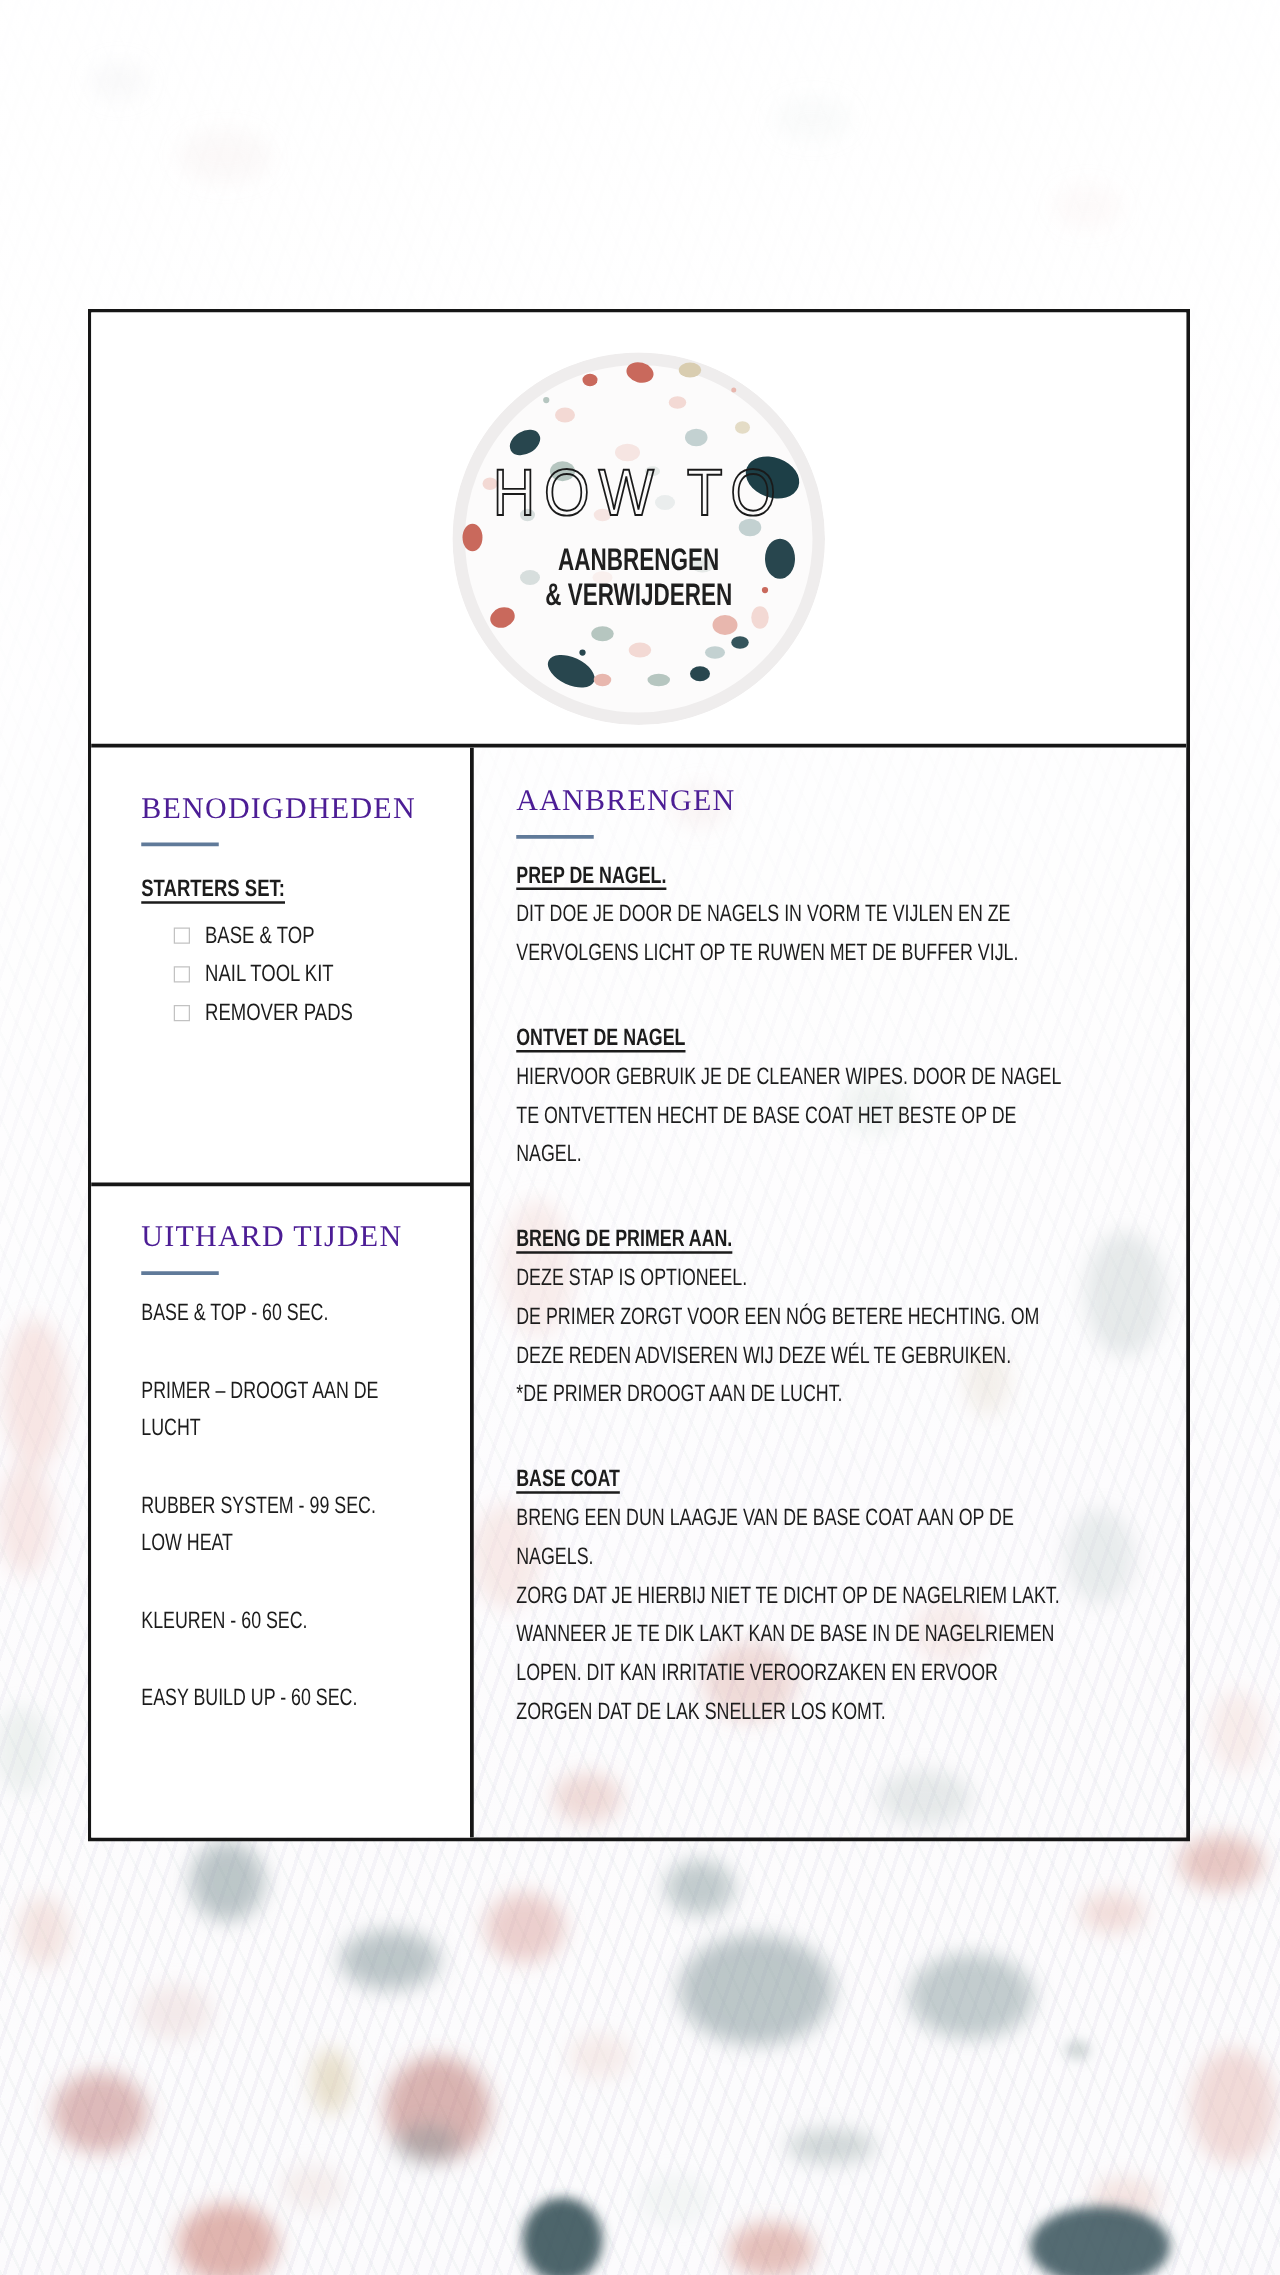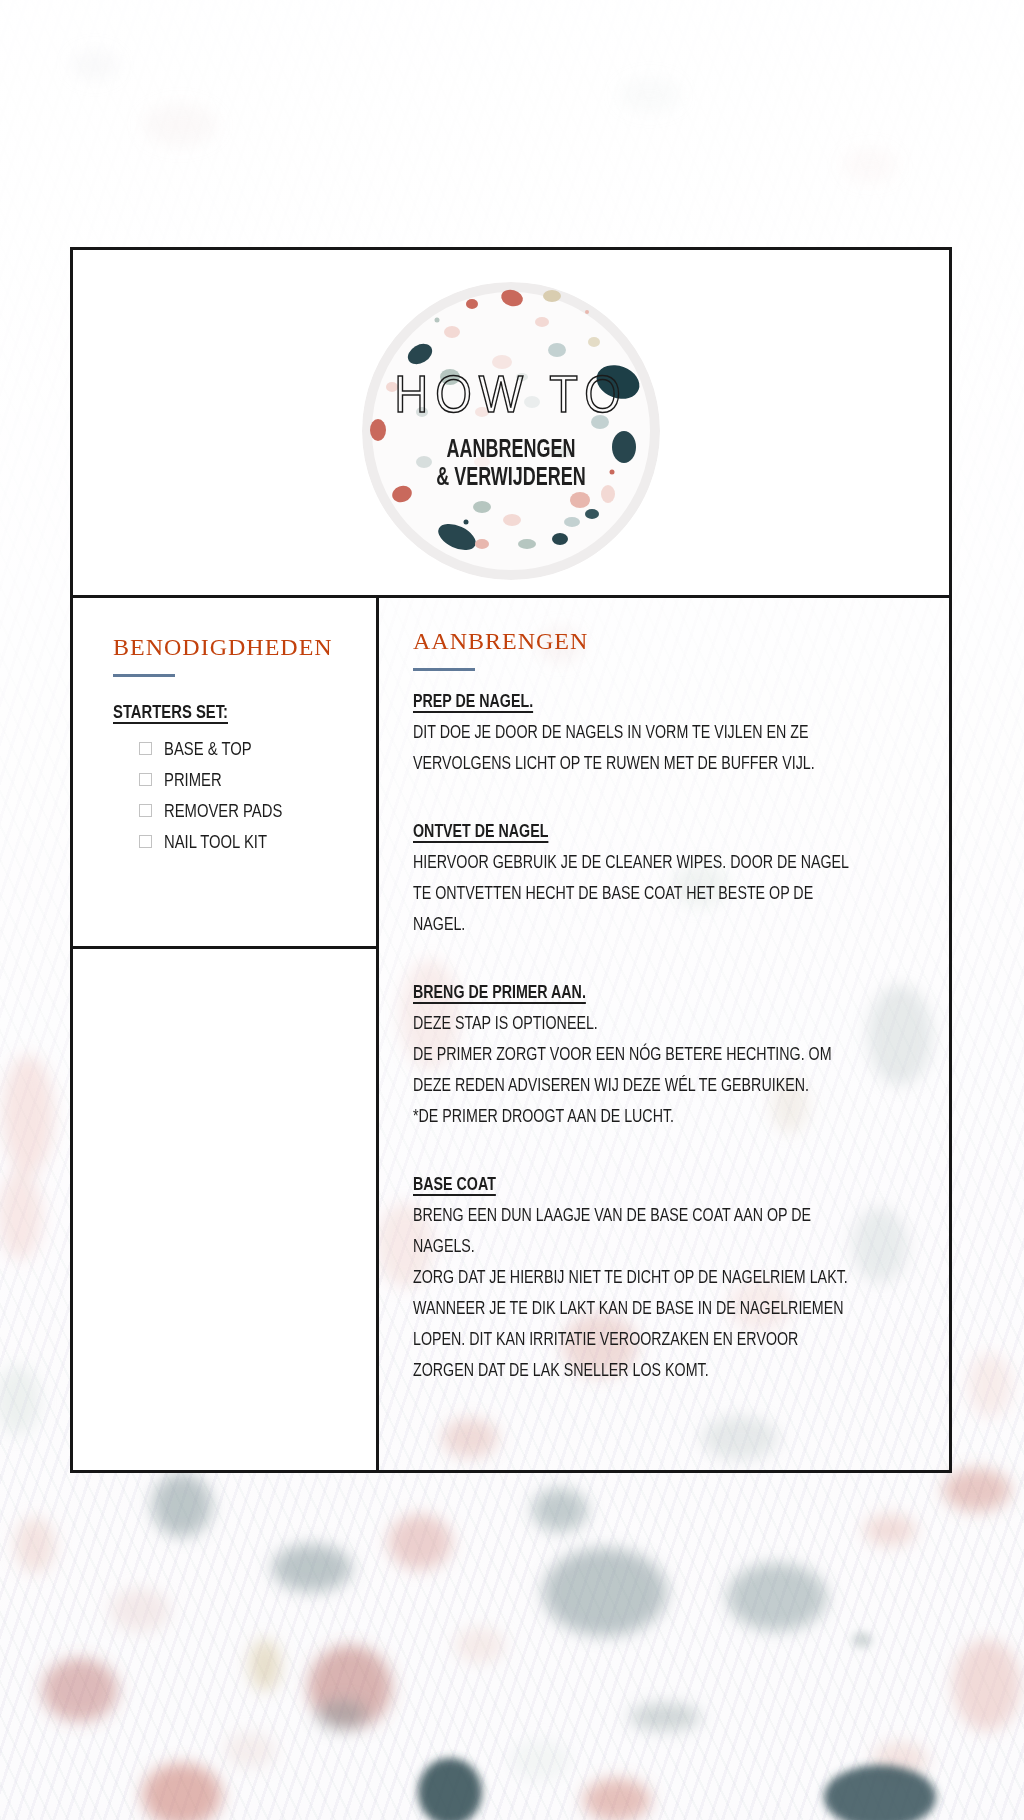--- a/index.html
+++ b/index.html
@@ -42,21 +42,21 @@
     .logo-title{color:transparent;-webkit-text-stroke:1.4px #1a1a1a;}
   }
   .logo-sub{
     position:absolute;left:0;top:152px;width:100%;text-align:center;
     font-size:25px;line-height:28px;font-weight:bold;color:#1f1f1f;
     transform:scaleX(0.72);transform-origin:50% 0;white-space:pre-line;
   }
   
   .h-serif{
     font-family:"Liberation Serif",serif;font-size:24px;letter-spacing:1px;
-    color:#c2410c;font-weight:normal;margin:0;
+    color:#4c1d95;font-weight:normal;margin:0;
   }
   .rule{width:62px;height:3px;background:#607a99;margin-top:13px;}
   
   .cond{transform:scaleX(0.75);transform-origin:0 0;width:133.4%;}
   .list-title{
     display:inline-block;font-size:19px;font-weight:bold;margin-top:24px;
     text-decoration:underline;text-decoration-thickness:2px;text-underline-offset:4px;
     transform:scaleX(0.78);transform-origin:0 0;
   }
   .check-list{margin-top:10px;}
@@ -203,33 +203,42 @@
         <h2 class="h-serif">BENODIGDHEDEN</h2>
         <div class="rule"></div>
         <div class="list-title">STARTERS SET:</div>
         <div class="check-list">
           <div class="check-row">
             <span class="checkbox"></span>
             <span class="check-label">BASE &amp; TOP</span>
           </div>
           <div class="check-row">
             <span class="checkbox"></span>
-            <span class="check-label">PRIMER</span>
+            <span class="check-label">NAIL TOOL KIT</span>
           </div>
           <div class="check-row">
             <span class="checkbox"></span>
             <span class="check-label">REMOVER PADS</span>
           </div>
-          <div class="check-row">
-            <span class="checkbox"></span>
-            <span class="check-label">NAIL TOOL KIT</span>
-          </div>
         </div>
       </div>
 
+      <div class="box2">
+        <h2 class="h-serif">UITHARD TIJDEN</h2>
+        <div class="rule"></div>
+        <div class="times cond">
+          <div class="time-entry">BASE &amp; TOP - 60 SEC.</div>
+          <div class="time-entry">PRIMER – DROOGT AAN DE
+LUCHT</div>
+          <div class="time-entry">RUBBER SYSTEM - 99 SEC.
+LOW HEAT</div>
+          <div class="time-entry">KLEUREN - 60 SEC.</div>
+          <div class="time-entry">EASY BUILD UP - 60 SEC.</div>
+        </div>
+      </div>
     </div>
 
     <div class="right-col">
       <h2 class="h-serif">AANBRENGEN</h2>
       <div class="rule"></div>
 
       <div class="aanbrengen-flow cond">
         <div class="section">
           <div class="section-title">PREP DE NAGEL.</div>
           <div class="section-body">DIT DOE JE DOOR DE NAGELS IN VORM TE VIJLEN EN ZE

